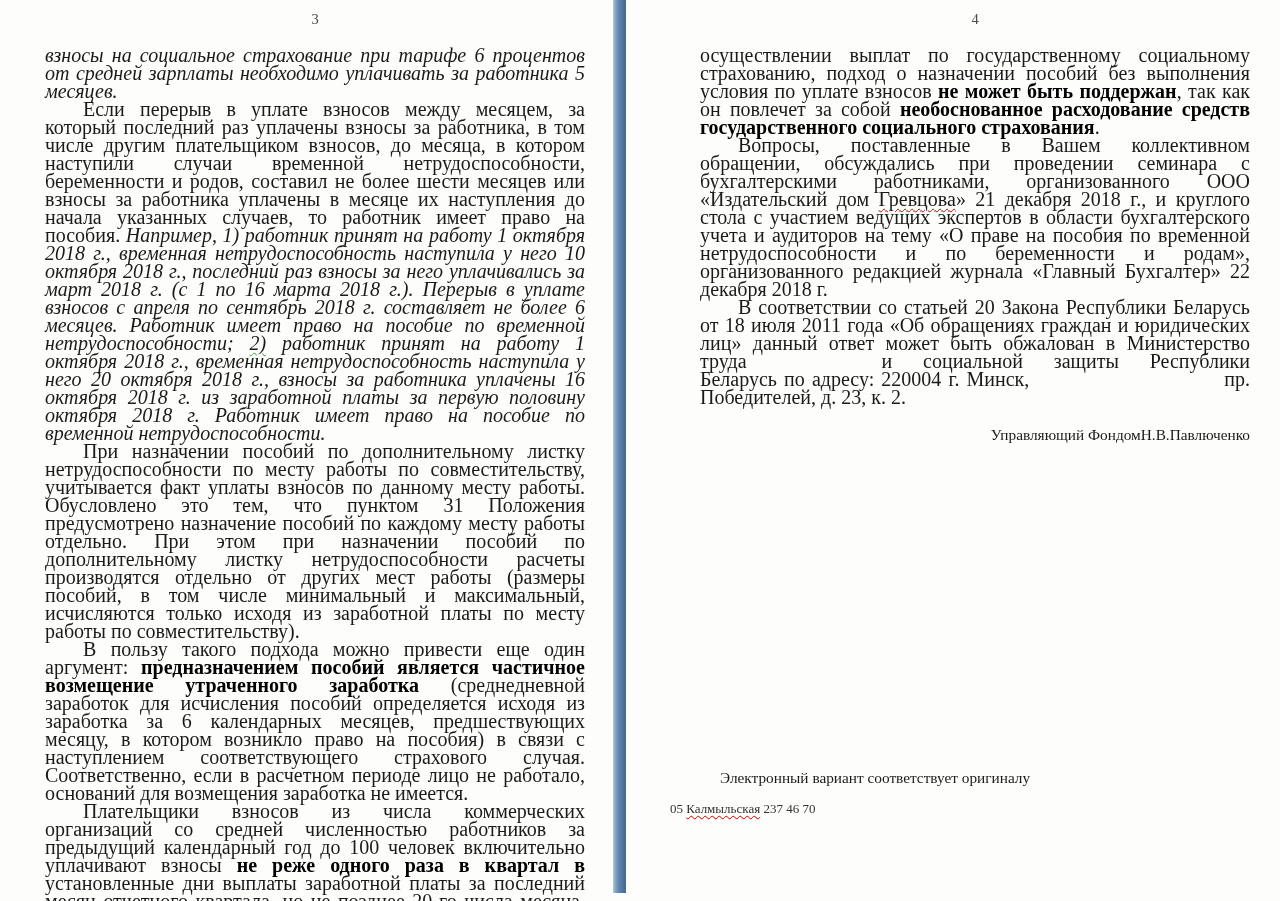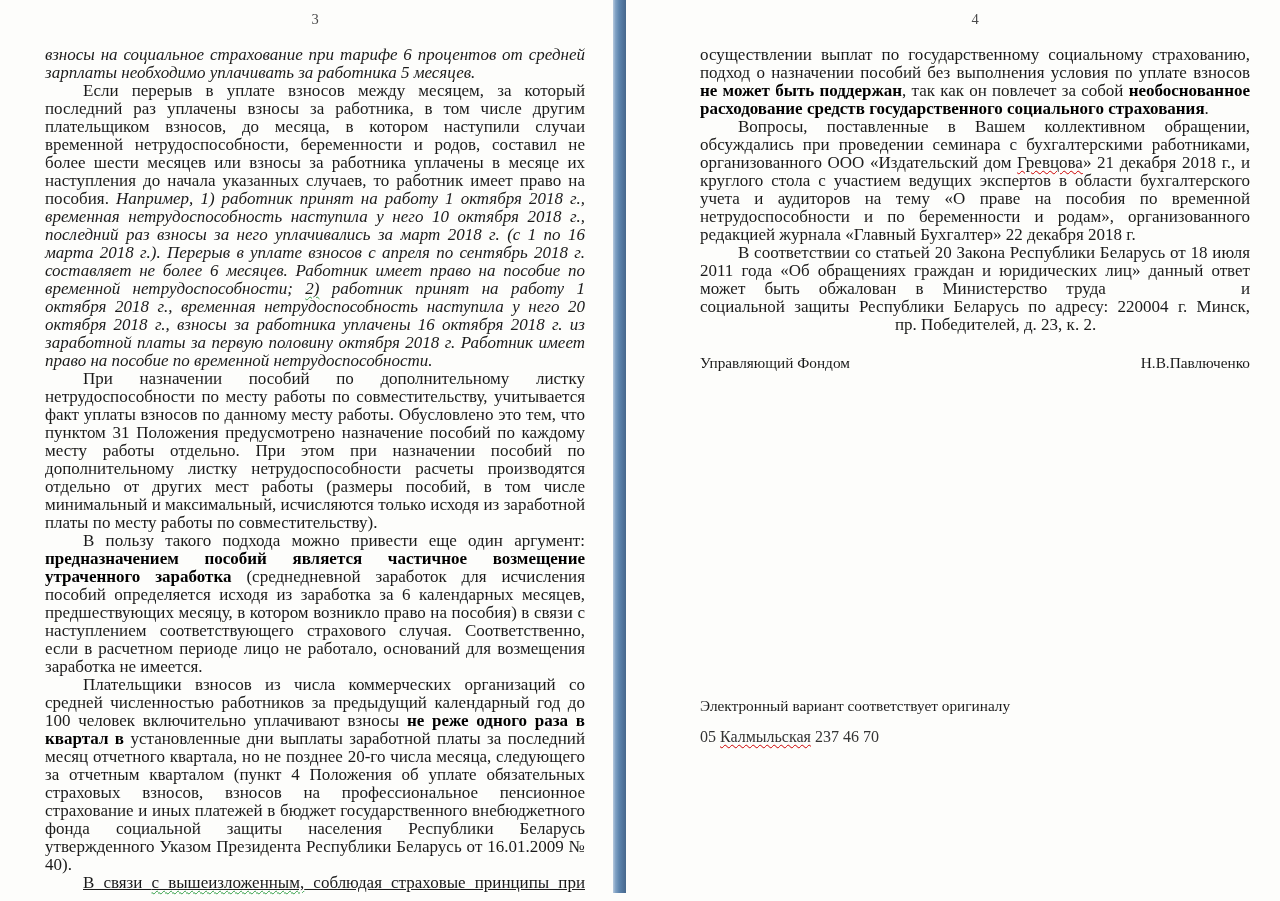--- a/index.html
+++ b/index.html
@@ -16,21 +16,21 @@
   .page-num{
     text-align:center;margin-top:11px;height:20px;
     font-size:14.5px;color:#4a4a4a;
   }
   .page-left .page-num{width:540px;margin-left:45px;}
   .page-right .page-num{width:550px;margin-left:74px;}
   .content{margin-top:15px;}
   .page-left .content{margin-left:45px;width:540px;}
   .page-right .content{margin-left:74px;width:550px;}
   .para{
-    margin:0;font-size:17px;line-height:18px;
+    margin:0;font-size:20px;line-height:18px;
     text-align:justify;
   }
   .para.ind{text-indent:38px;}
   .para.jlast{text-align-last:justify;text-decoration:underline;}
   .i{font-style:italic;}
   .b{font-weight:700;color:#000;}
   .gap{display:inline-block;height:1px;}
   .wavy-green{
     text-decoration:underline;
     text-decoration-style:wavy;
@@ -43,31 +43,31 @@
     text-decoration-style:wavy;
     text-decoration-color:var(--spellcheck-red,#cc0000);
     text-decoration-thickness:1px;
     text-underline-offset:2px;
   }
   .divider{
     position:absolute;left:613px;top:0;width:13px;height:893px;
     background:linear-gradient(90deg,#b8cade 0%,#7fa1c4 20%,var(--scrollbar-blue,#5d84ad) 48%,#4f7299 80%,#47688c 100%);
   }
   .sig-row{
-    display:flex;justify-content:space-between;
+    display:flex;justify-content:flex-end;
     margin-left:74px;width:550px;margin-top:20px;
     font-size:15.3px;line-height:18px;
   }
   .footer-note{
-    margin-left:74px;width:550px;margin-top:325px;
+    margin-left:94px;width:550px;margin-top:325px;
     font-size:15.3px;line-height:18px;
   }
   .operator-note{
-    margin-left:74px;width:550px;margin-top:15px;
-    font-size:16px;line-height:13px;color:#333;
+    margin-left:44px;width:550px;margin-top:15px;
+    font-size:13px;line-height:13px;color:#333;
   }
 </style>
 </head>
 <body>
 
 <div class="doc">
 
   <section class="page page-left">
     <div class="page-num">3</div>
     <div class="content">

